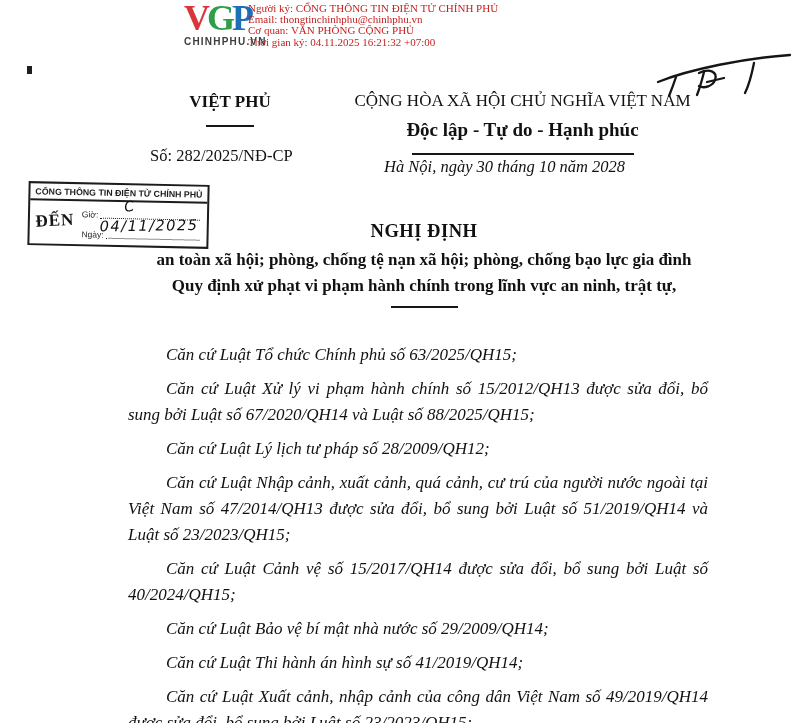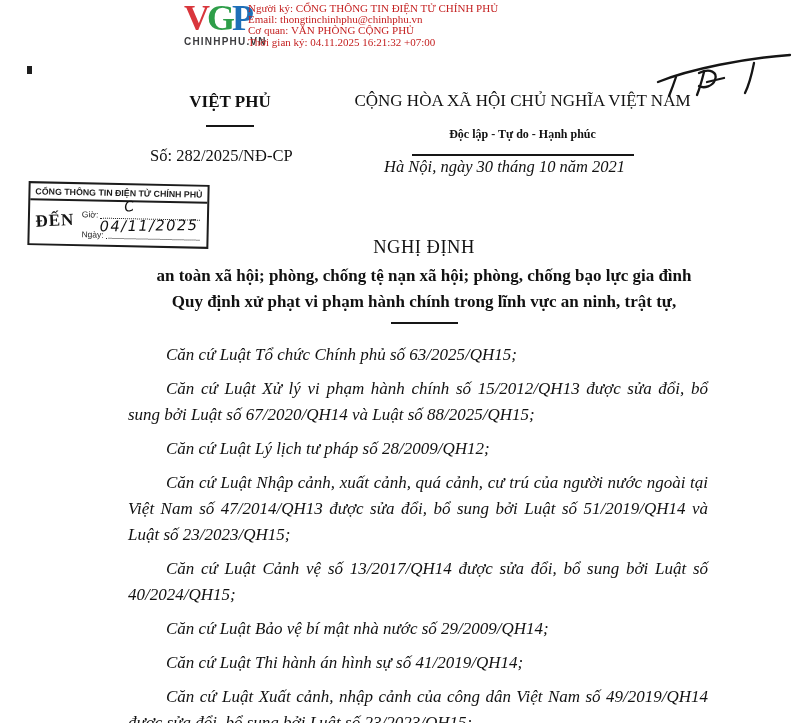--- a/index.html
+++ b/index.html
@@ -27,42 +27,42 @@
   .hand-initials { position: absolute; left: 650px; top: 42px; }
 
   .speck { position: absolute; left: 27px; top: 66px; width: 5px; height: 8px; background: #1e1e1e; }
 
   
   .header-left { position: absolute; left: 135px; top: 92px; width: 190px; text-align: center; }
   .header-left .h-title { font-weight: bold; font-size: 17px; white-space: nowrap; }
   .rule-small { width: 48px; height: 2px; background: #161616; margin: 13px auto 0; }
   .header-right { position: absolute; left: 330px; top: 91px; width: 385px; text-align: center; }
   .header-right .h-title { font-weight: normal; font-size: 17px; white-space: nowrap; }
-  .header-right .h-sub { font-weight: bold; font-size: 12px; margin-top: 16px; white-space: nowrap; font-family: Liberation Serif, serif; }
+  .header-right .h-sub { font-weight: bold; font-size: 19px; margin-top: 8px; white-space: nowrap; font-family: Liberation Serif, serif; }
   .rule-mid { width: 222px; height: 2px; background: #161616; margin: 12px auto 0; }
 
   .doc-number { position: absolute; left: 150px; top: 146px; font-size: 16.5px; white-space: nowrap; }
   .place-date { position: absolute; left: 384px; top: 157px; font-size: 16.5px; font-style: italic; white-space: nowrap; }
 
   
   .stamp { position: absolute; left: 28px; top: 183px; width: 181px; height: 64px; border: 2px solid #1c1c1c; transform: rotate(1.2deg); background: transparent; }
   .stamp-top { height: 17px; border-bottom: 2px solid #1c1c1c; font-family: "Liberation Sans", sans-serif; font-weight: bold; font-size: 8.8px; line-height: 16px; text-align: center; white-space: nowrap; color: #1c1c1c; }
   .stamp-bottom { display: flex; padding: 1px 5px 0 6px; }
   .stamp-den { font-weight: bold; font-size: 17px; letter-spacing: 1px; margin-top: 9px; transform: rotate(-4deg); color: #141414; }
   .stamp-fields { flex: 1; margin-left: 7px; position: relative; }
   .field-row { display: flex; align-items: flex-end; height: 20px; font-family: "Liberation Sans", sans-serif; font-size: 8.5px; color: #1c1c1c; }
   .field-label { padding-bottom: 3px; }
   .leader { flex: 1; border-bottom: 1.5px dotted #222; margin: 0 2px 4px 2px; }
   .hand { font-family: "DejaVu Sans", sans-serif; font-style: italic; color: #101010; position: absolute; }
   .hand-c { left: 42px; top: -5px; font-size: 14px; transform: rotate(-10deg); }
   .hand-date { left: 18px; top: 14px; font-size: 14.5px; letter-spacing: 1.5px; transform: rotate(-2deg); white-space: nowrap; }
 
   
   .title-block { position: absolute; left: 128px; top: 221px; width: 592px; text-align: center; }
-  .title-heading { font-size: 18.5px; font-weight: normal; margin: 16px 0 5px 0; letter-spacing: 0.5px; }
+  .title-heading { font-size: 18.5px; font-weight: bold; margin: 0 0 5px 0; letter-spacing: 0.5px; }
   .title-sub { font-size: 17px; font-weight: bold; line-height: 26px; }
   .rule-title { width: 67px; height: 2px; background: #161616; margin: 7px auto 0; }
 
   
   .doc-body { position: absolute; left: 128px; top: 342px; width: 592px; font-style: italic; font-size: 17px; line-height: 26px; text-align: justify; }
   .doc-body p { margin: 0 12px 8px 0; text-indent: 38px; }
 </style>
 </head>
 <body>
 
@@ -100,21 +100,21 @@
     <div class="rule-small"></div>
   </div>
 
   <div class="header-right">
     <div class="h-title">CỘNG HÒA XÃ HỘI CHỦ NGHĨA VIỆT NAM</div>
     <div class="h-sub">Độc lập - Tự do - Hạnh phúc</div>
     <div class="rule-mid"></div>
   </div>
 
   <div class="doc-number">Số: 282/2025/NĐ-CP</div>
-  <div class="place-date">Hà Nội, ngày 30 tháng 10 năm 2021</div>
+  <div class="place-date">Hà Nội, ngày 30 tháng 10 năm 2028</div>
 
   <div class="stamp">
     <div class="stamp-top">CỔNG THÔNG TIN ĐIỆN TỬ CHÍNH PHỦ</div>
     <div class="stamp-bottom">
       <div class="stamp-den">ĐẾN</div>
       <div class="stamp-fields">
         <div class="field-row">
           <span class="field-label">Giờ:</span>
           <span class="leader"></span>
         </div>
@@ -133,19 +133,19 @@
     <div class="title-sub">an toàn xã hội; phòng, chống tệ nạn xã hội; phòng, chống bạo lực gia đình</div>
     <div class="title-sub">Quy định xử phạt vi phạm hành chính trong lĩnh vực an ninh, trật tự,</div>
     <div class="rule-title"></div>
   </div>
 
   <div class="doc-body">
     <p>Căn cứ Luật Tổ chức Chính phủ số 63/2025/QH15;</p>
     <p>Căn cứ Luật Xử lý vi phạm hành chính số 15/2012/QH13 được sửa đổi, bổ sung bởi Luật số 67/2020/QH14 và Luật số 88/2025/QH15;</p>
     <p>Căn cứ Luật Lý lịch tư pháp số 28/2009/QH12;</p>
     <p>Căn cứ Luật Nhập cảnh, xuất cảnh, quá cảnh, cư trú của người nước ngoài tại Việt Nam số 47/2014/QH13 được sửa đổi, bổ sung bởi Luật số 51/2019/QH14 và Luật số 23/2023/QH15;</p>
-    <p>Căn cứ Luật Cảnh vệ số 13/2017/QH14 được sửa đổi, bổ sung bởi Luật số 40/2024/QH15;</p>
+    <p>Căn cứ Luật Cảnh vệ số 15/2017/QH14 được sửa đổi, bổ sung bởi Luật số 40/2024/QH15;</p>
     <p>Căn cứ Luật Bảo vệ bí mật nhà nước số 29/2009/QH14;</p>
     <p>Căn cứ Luật Thi hành án hình sự số 41/2019/QH14;</p>
     <p>Căn cứ Luật Xuất cảnh, nhập cảnh của công dân Việt Nam số 49/2019/QH14 được sửa đổi, bổ sung bởi Luật số 23/2023/QH15;</p>
   </div>
 
 </div>
 
 </body></html>

